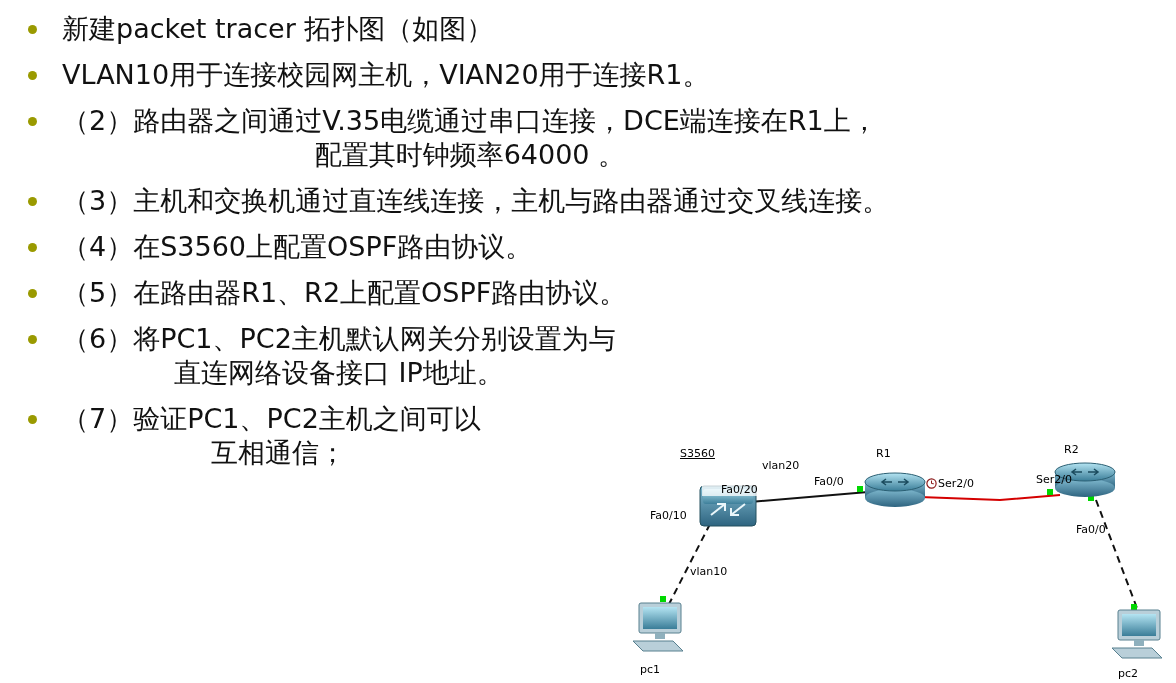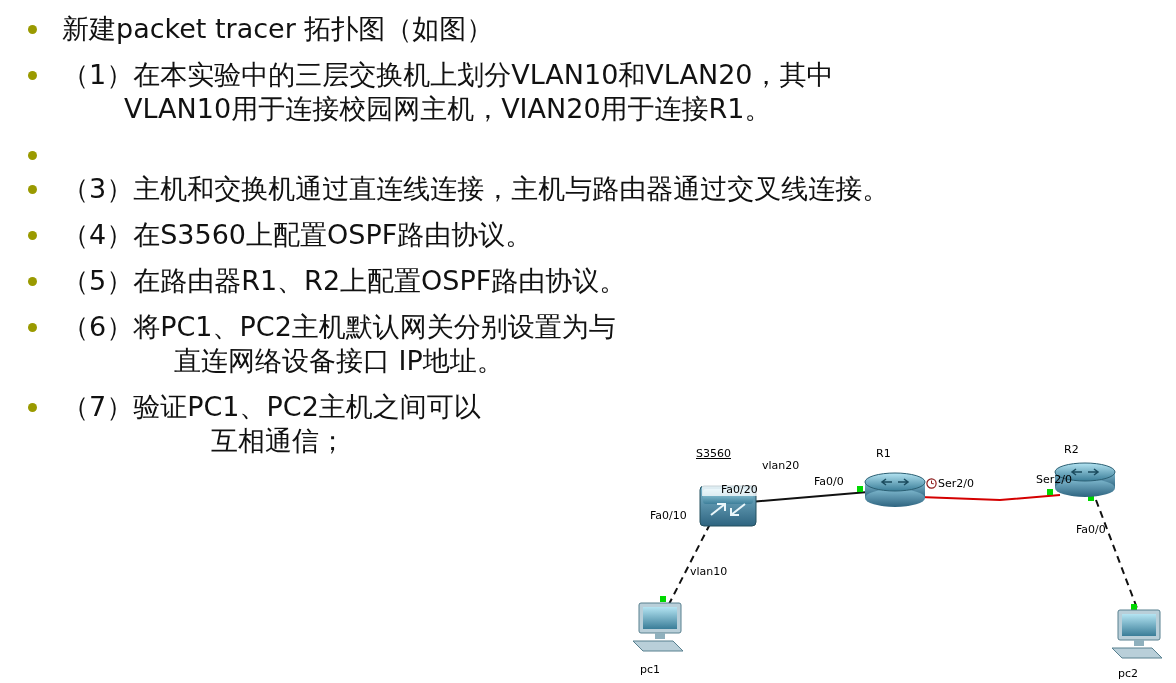--- a/index.html
+++ b/index.html
@@ -45,27 +45,30 @@
     <div class="bullet-item">
       <span class="bullet-dot"></span>
       <div class="bullet-text">
         <div class="line">新建packet tracer 拓扑图（如图）</div>
       </div>
     </div>
 
     <div class="bullet-item">
       <span class="bullet-dot"></span>
       <div class="bullet-text">
-        <div class="line">（1）在本实验中的三层交换机上划分VLAN10和VLAN20，其中</div>
         <div class="line">VLAN10用于连接校园网主机，VIAN20用于连接R1。</div>
       </div>
     </div>
 
     <div class="bullet-item">
       <span class="bullet-dot"></span>
+      <div class="bullet-text">
+        <div class="line">（2）路由器之间通过V.35电缆通过串口连接，DCE端连接在R1上，</div>
+        <div class="line">配置其时钟频率64000 。</div>
+      </div>
     </div>
 
     <div class="bullet-item">
       <span class="bullet-dot"></span>
       <div class="bullet-text">
         <div class="line">（3）主机和交换机通过直连线连接，主机与路由器通过交叉线连接。</div>
       </div>
     </div>
 
     <div class="bullet-item">
@@ -157,21 +160,21 @@
       </g>
 
       <g transform="translate(512,170)">
         <rect x="6" y="0" width="42" height="30" rx="2" fill="#b9cfd9" stroke="#58808f"></rect>
         <rect x="10" y="4" width="34" height="22" fill="url(#gTeal)"></rect>
         <rect x="22" y="30" width="10" height="6" fill="#8fb0bd"></rect>
         <path d="M0 38 L40 38 L50 48 L10 48 Z" fill="#b9cfd9" stroke="#58808f"></path>
       </g>
     </svg>
 
-    <span class="dlabel" style="left:96px; top:8px;text-decoration:underline;">S3560</span>
+    <span class="dlabel" style="left:80px; top:8px;text-decoration:underline;">S3560</span>
     <span class="dlabel" style="left:162px; top:20px;">vlan20</span>
     <span class="dlabel onicon" style="left:102px; top:44px;">Fa0/20</span>
     <span class="dlabel" style="left:214px; top:36px;">Fa0/0</span>
     <span class="dlabel" style="left:276px; top:8px;">R1</span>
 
     <span class="dlabel" style="left:326px; top:38px;">
       <svg class="clock" width="11" height="11" viewBox="0 0 11 11">
         <circle cx="5.5" cy="5.5" r="4.6" fill="#ffffff" stroke="#8b1a1a" stroke-width="1.2"></circle>
         <path d="M5.5 5.5 L5.5 2.6 M5.5 5.5 L7.8 5.8" stroke="#8b1a1a" stroke-width="1" fill="none"></path>
       </svg><span>Ser2/0</span>

